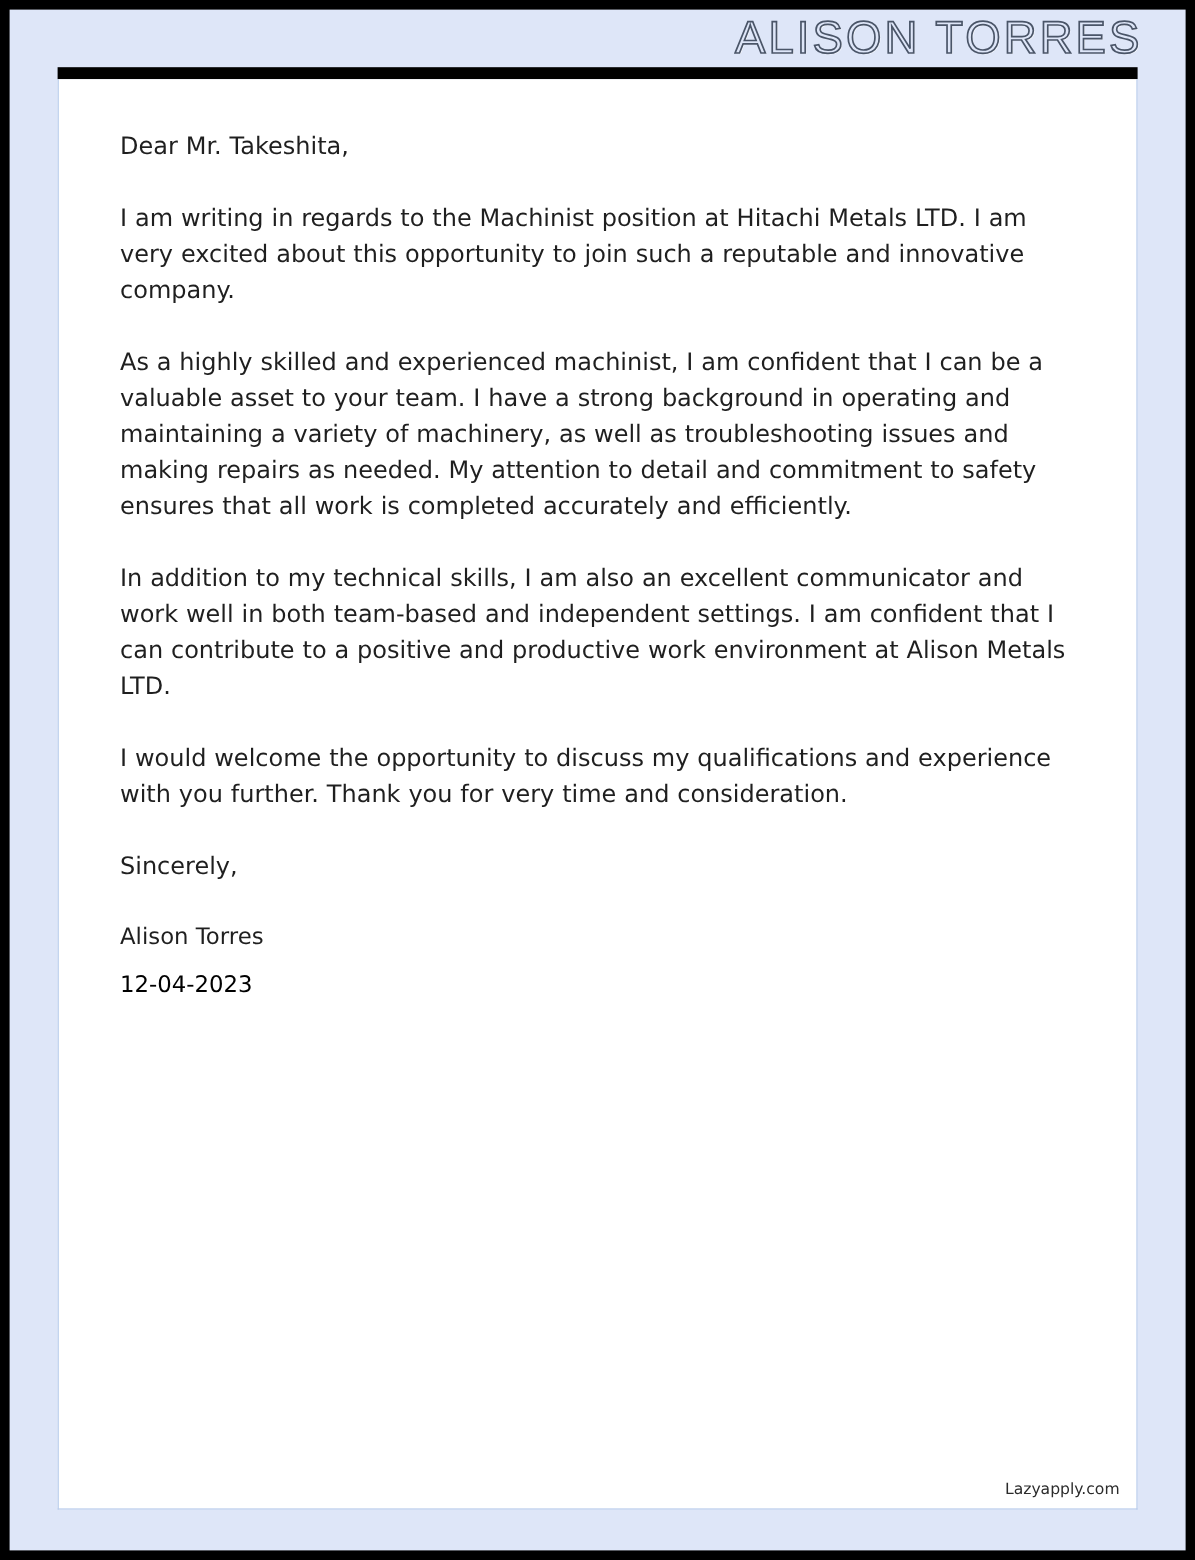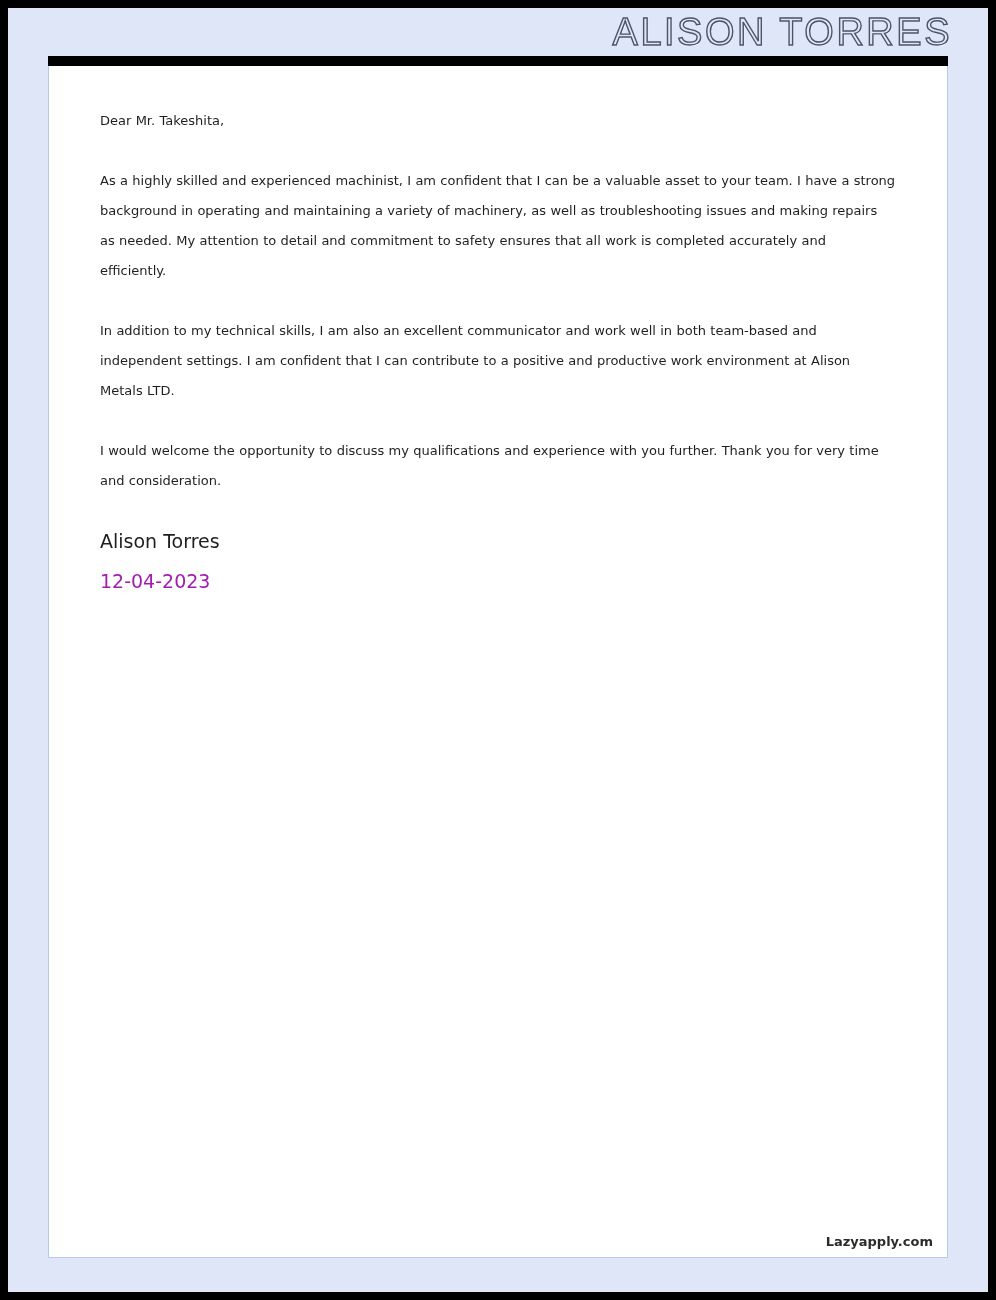--- a/index.html
+++ b/index.html
@@ -73,21 +73,21 @@
   .letter-body {
     position: absolute;
     left: 51px;
     top: 40px;
     width: 796px;
   }
 
   .letter-line,
   .letter-paragraph {
     font-family: "DejaVu Sans", sans-serif;
-    font-size: 13px;
+    font-size: 20px;
     line-height: 30px;
     color: #1f1f1f;
     margin: 0 0 30px 0;
     text-align: left;
     word-spacing: 0.2px;
   }
 
   .signoff-block {
     margin-top: 0;
   }
@@ -97,58 +97,59 @@
     font-size: 19px;
     line-height: 30px;
     color: #1f1f1f;
     margin: 0 0 10px 0;
   }
 
   .letter-date {
     font-family: "DejaVu Sans", sans-serif;
     font-size: 19px;
     line-height: 30px;
-    color: #a21caf;
+    color: #000000;
     margin: 0;
   }
 
   .sheet-footer {
     position: absolute;
     right: 14px;
     bottom: 8px;
     font-family: "DejaVu Sans", sans-serif;
     font-size: 13px;
     color: #2b2b2b;
-    font-weight: bold;
   }
 </style>
 </head>
 <body>
 
 <div class="page-frame">
 
   <div class="letterhead">
     <div class="letterhead-name">ALISON TORRES</div>
   </div>
 
   <div class="top-rule"></div>
 
   <div class="sheet">
 
     <div class="letter-body">
 
       <p class="letter-line">Dear Mr. Takeshita,</p>
 
+      <p class="letter-paragraph">I am writing in regards to the Machinist position at Hitachi Metals LTD. I am very excited about this opportunity to join such a reputable and innovative company.</p>
 
       <p class="letter-paragraph">As a highly skilled and experienced machinist, I am confident that I can be a valuable asset to your team. I have a strong background in operating and maintaining a variety of machinery, as well as troubleshooting issues and making repairs as needed. My attention to detail and commitment to safety ensures that all work is completed accurately and efficiently.</p>
 
       <p class="letter-paragraph">In addition to my technical skills, I am also an excellent communicator and work well in both team-based and independent settings. I am confident that I can contribute to a positive and productive work environment at Alison Metals LTD.</p>
 
       <p class="letter-paragraph">I would welcome the opportunity to discuss my qualifications and experience with you further. Thank you for very time and consideration.</p>
 
+      <p class="letter-line">Sincerely,</p>
 
       <div class="signoff-block">
         <p class="signoff-name">Alison Torres</p>
         <p class="letter-date">12-04-2023</p>
       </div>
 
     </div>
 
     <div class="sheet-footer">Lazyapply.com</div>
 

